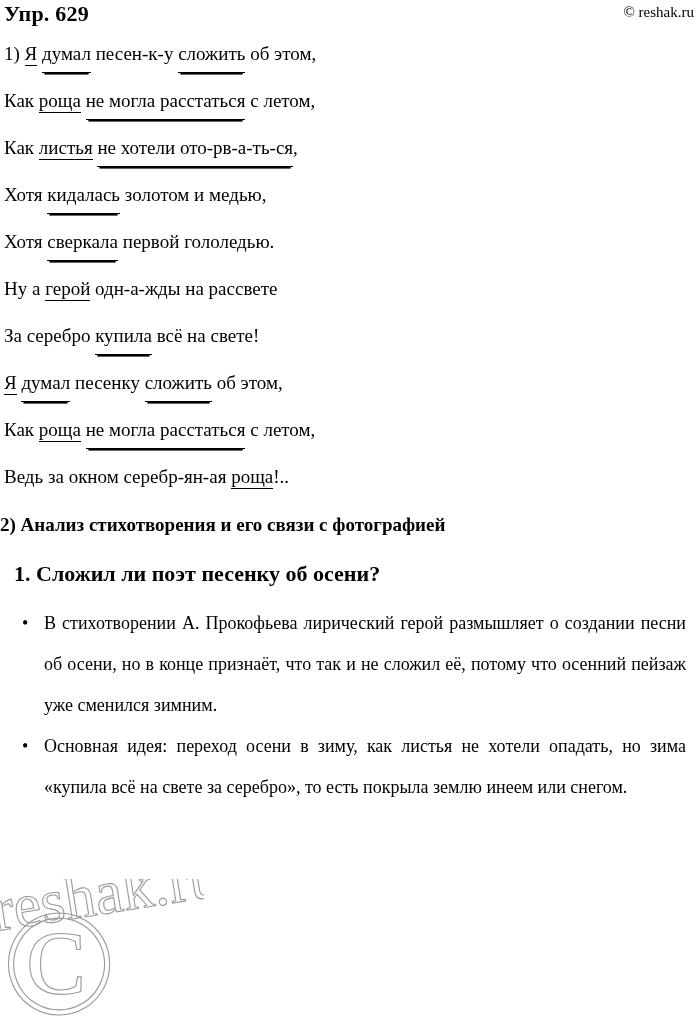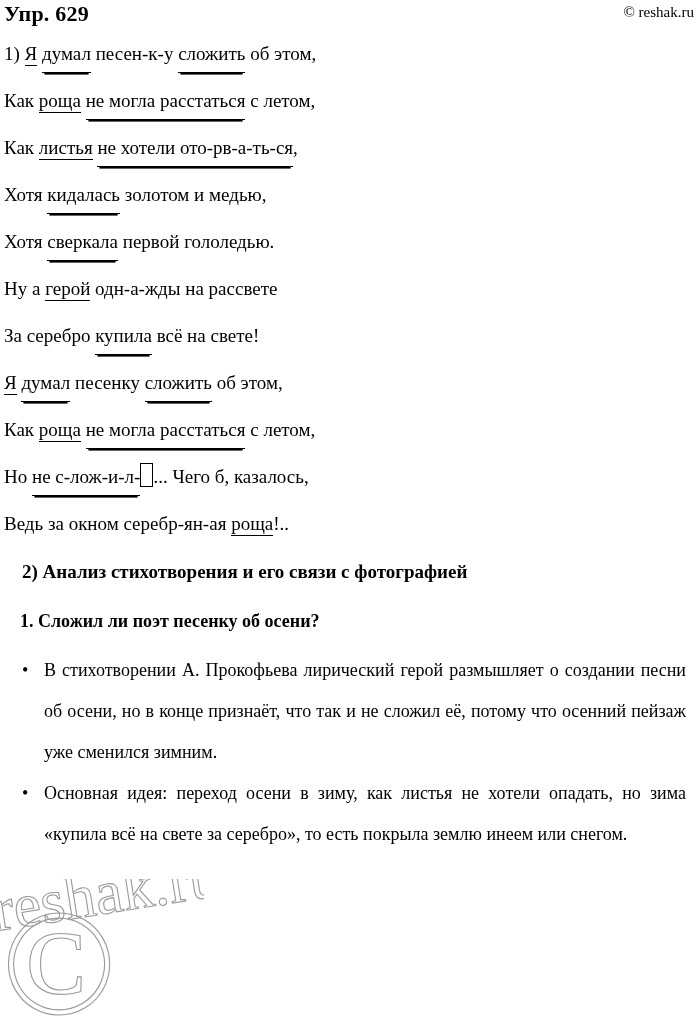--- a/index.html
+++ b/index.html
@@ -69,28 +69,28 @@
     vertical-align: -4px;
     margin: 0 0px;
     background: #fff;
   }
 
   
   .sec-heading {
     font-size: 19px;
     font-weight: bold;
     line-height: 49px;
-    padding-left: 22px;
+    padding-left: 0;
     white-space: nowrap;
   }
   .q-heading {
-    font-size: 18px;
+    font-size: 22px;
     font-weight: bold;
     line-height: 50px;
-    padding-left: 20px;
+    padding-left: 14px;
     white-space: nowrap;
   }
 
   ul.bullets {
     margin: 4px 0 0 0;
     padding: 0 12px 0 44px;
     list-style: none;
   }
   ul.bullets > li {
     position: relative;
@@ -158,21 +158,20 @@
   <div class="poem-line"><span>Хотя </span><span class="pred">сверкала</span><span> первой гололедью.</span></div>
 
   <div class="poem-line"><span>Ну а </span><span class="subj">герой</span><span> одн-а-жды на рассвете</span></div>
 
   <div class="poem-line"><span>За серебро </span><span class="pred">купила</span><span> всё на свете!</span></div>
 
   <div class="poem-line"><span class="subj">Я</span><span> </span><span class="pred">думал</span><span> песенку </span><span class="pred">сложить</span><span> об этом,</span></div>
 
   <div class="poem-line"><span>Как </span><span class="subj">роща</span><span> </span><span class="pred">не могла расстаться</span><span> с летом,</span></div>
 
-  <div class="poem-line"><span>Но </span><span class="pred">не с-лож-и-л-</span><span class="tofu"></span><span>... Чего б, казалось,</span></div>
 
 
   <div class="poem-line"><span>Ведь за окном серебр-ян-ая </span><span class="subj">роща</span><span>!..</span></div>
 
 </div>
 
 <div class="sec-heading">2) Анализ стихотворения и его связи с фотографией</div>
 
 <div class="q-heading">1. Сложил ли поэт песенку об осени?</div>
 

